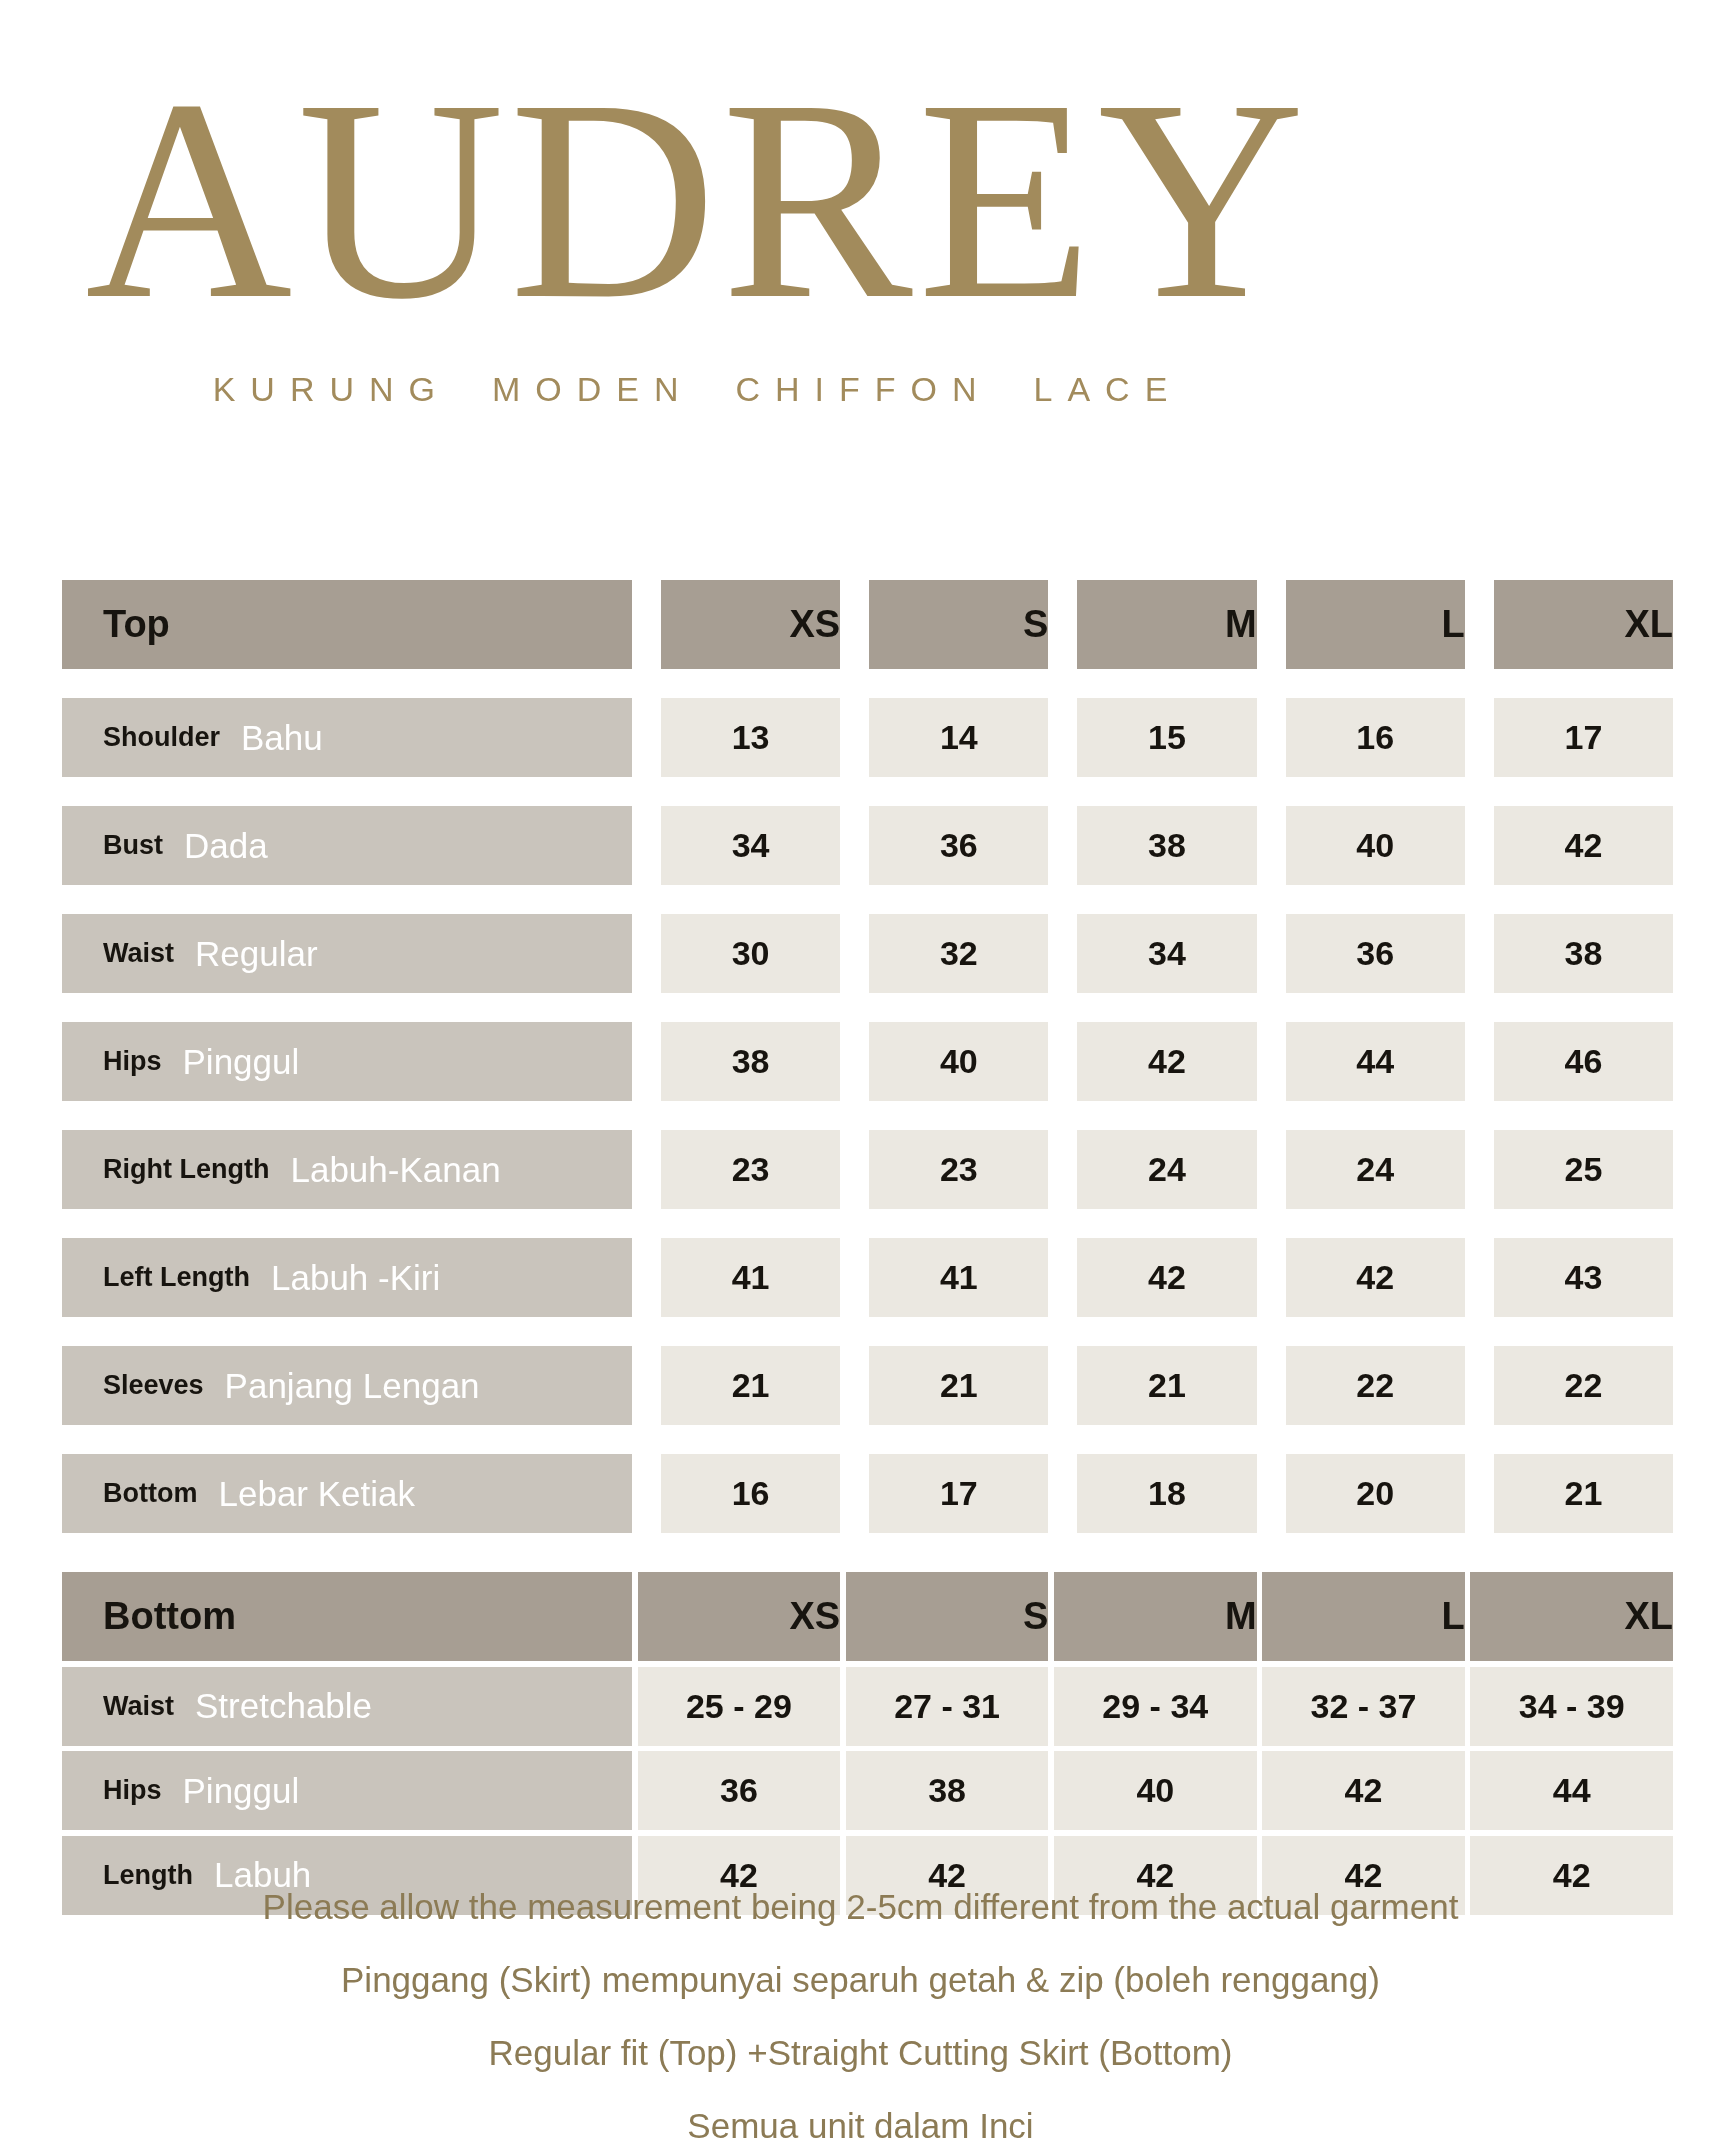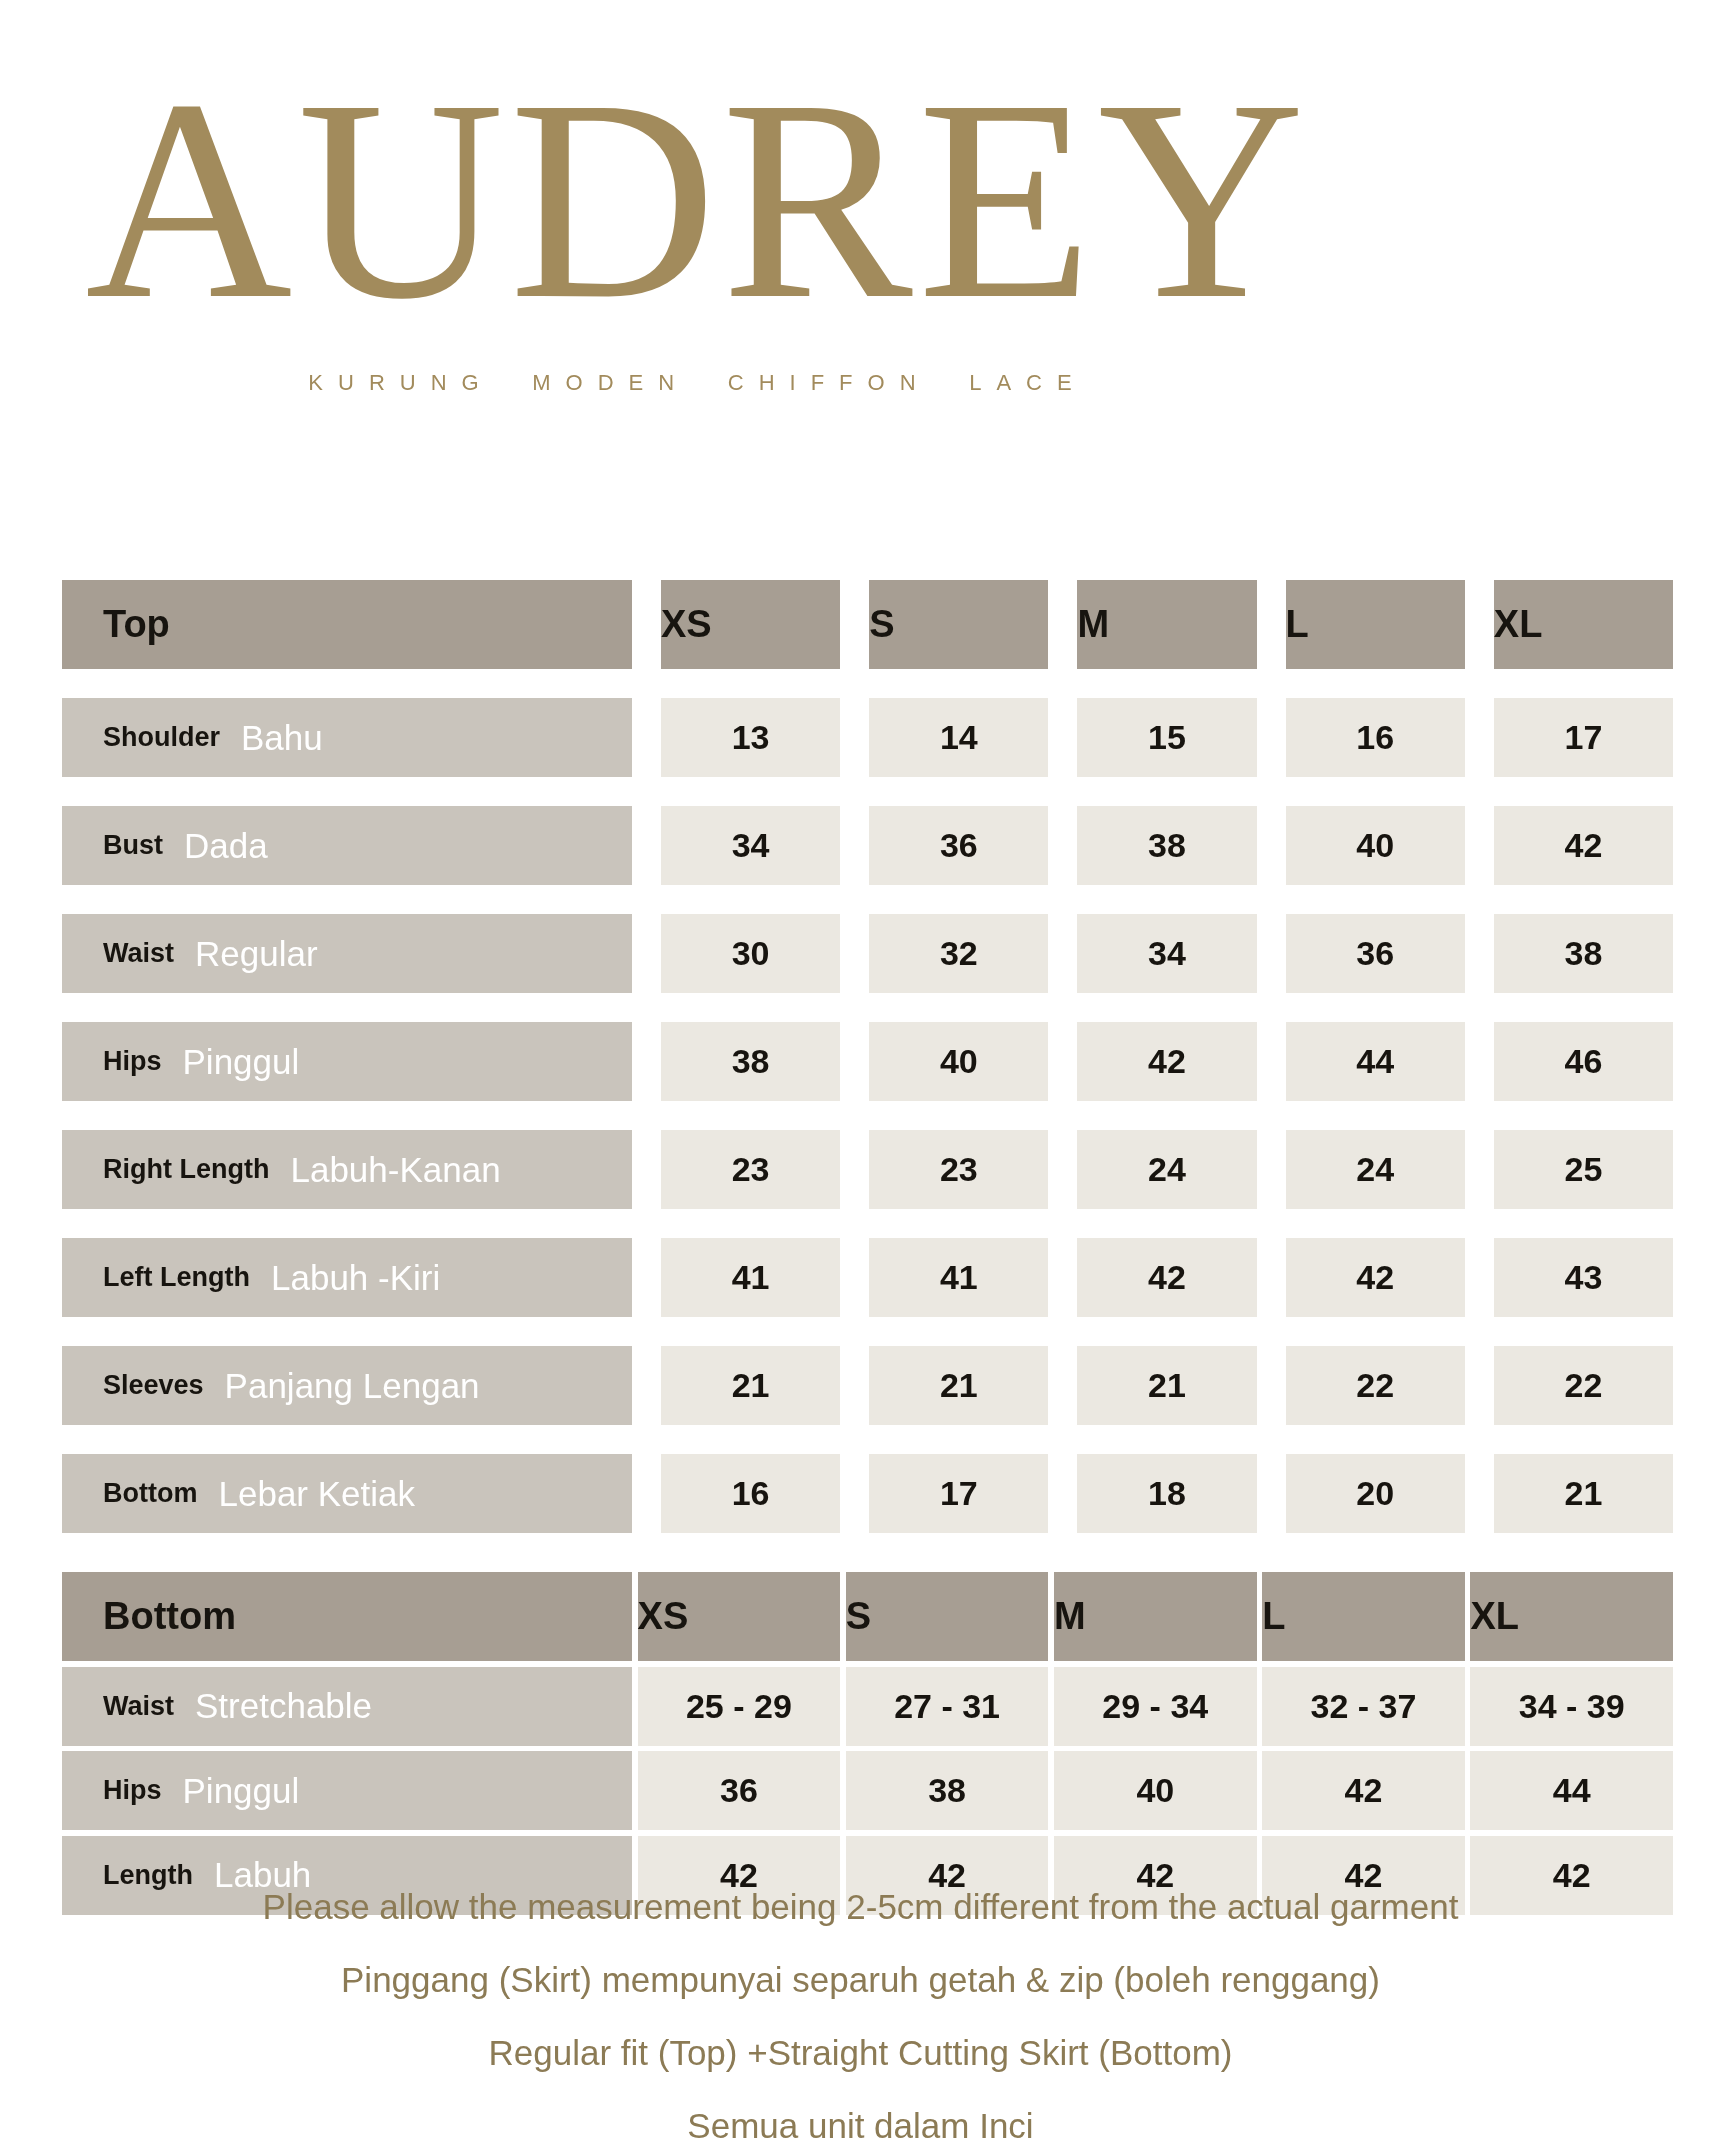--- a/index.html
+++ b/index.html
@@ -10,35 +10,35 @@
   }
   
   .title-block{position:absolute;top:56px;left:0;width:1395px;text-align:center;}
   .brand-title{
     font-family:"Liberation Serif", serif;
     font-size:287px;line-height:287px;font-weight:400;
     color:#a28b5c;letter-spacing:4.8px;margin:0;
   }
   .brand-subtitle{
     margin-top:27px;
-    font-size:22px;font-weight:400;color:#a28b5c;
+    font-size:34px;font-weight:400;color:#a28b5c;
     letter-spacing:15px;word-spacing:17.5px;
   }
   
   .size-table{
     position:absolute;left:62px;width:1611px;
     display:grid;grid-template-columns:570px repeat(5,1fr);
     gap:5.6px;background:#ffffff;
   }
   #top-table{top:580px;gap:29px;}
   #bottom-table{top:1572px;}
   .cell{display:flex;align-items:center;}
   .hdr{background:#a79e93;height:89px;}
   .hdr.corner{padding-left:41px;}
-  .hdr.size{justify-content:flex-start;}
+  .hdr.size{justify-content:flex-end;}
   .hdr-text{font-weight:bold;font-size:38px;color:#17140f;}
   .lbl{background:#c9c4bc;height:79px;padding-left:41px;}
   .lbl .en{font-weight:bold;font-size:27px;color:#17140f;white-space:pre;}
   .lbl .my{font-weight:400;font-size:35px;color:#ffffff;margin-left:21px;white-space:pre;}
   .num{background:#ebe8e1;height:79px;justify-content:center;
        font-weight:bold;font-size:34px;color:#17140f;}
   
   .footer-notes{
     position:absolute;top:1870px;left:0;width:1721px;
     text-align:center;color:#8c7b55;font-size:35px;line-height:73px;font-weight:400;

